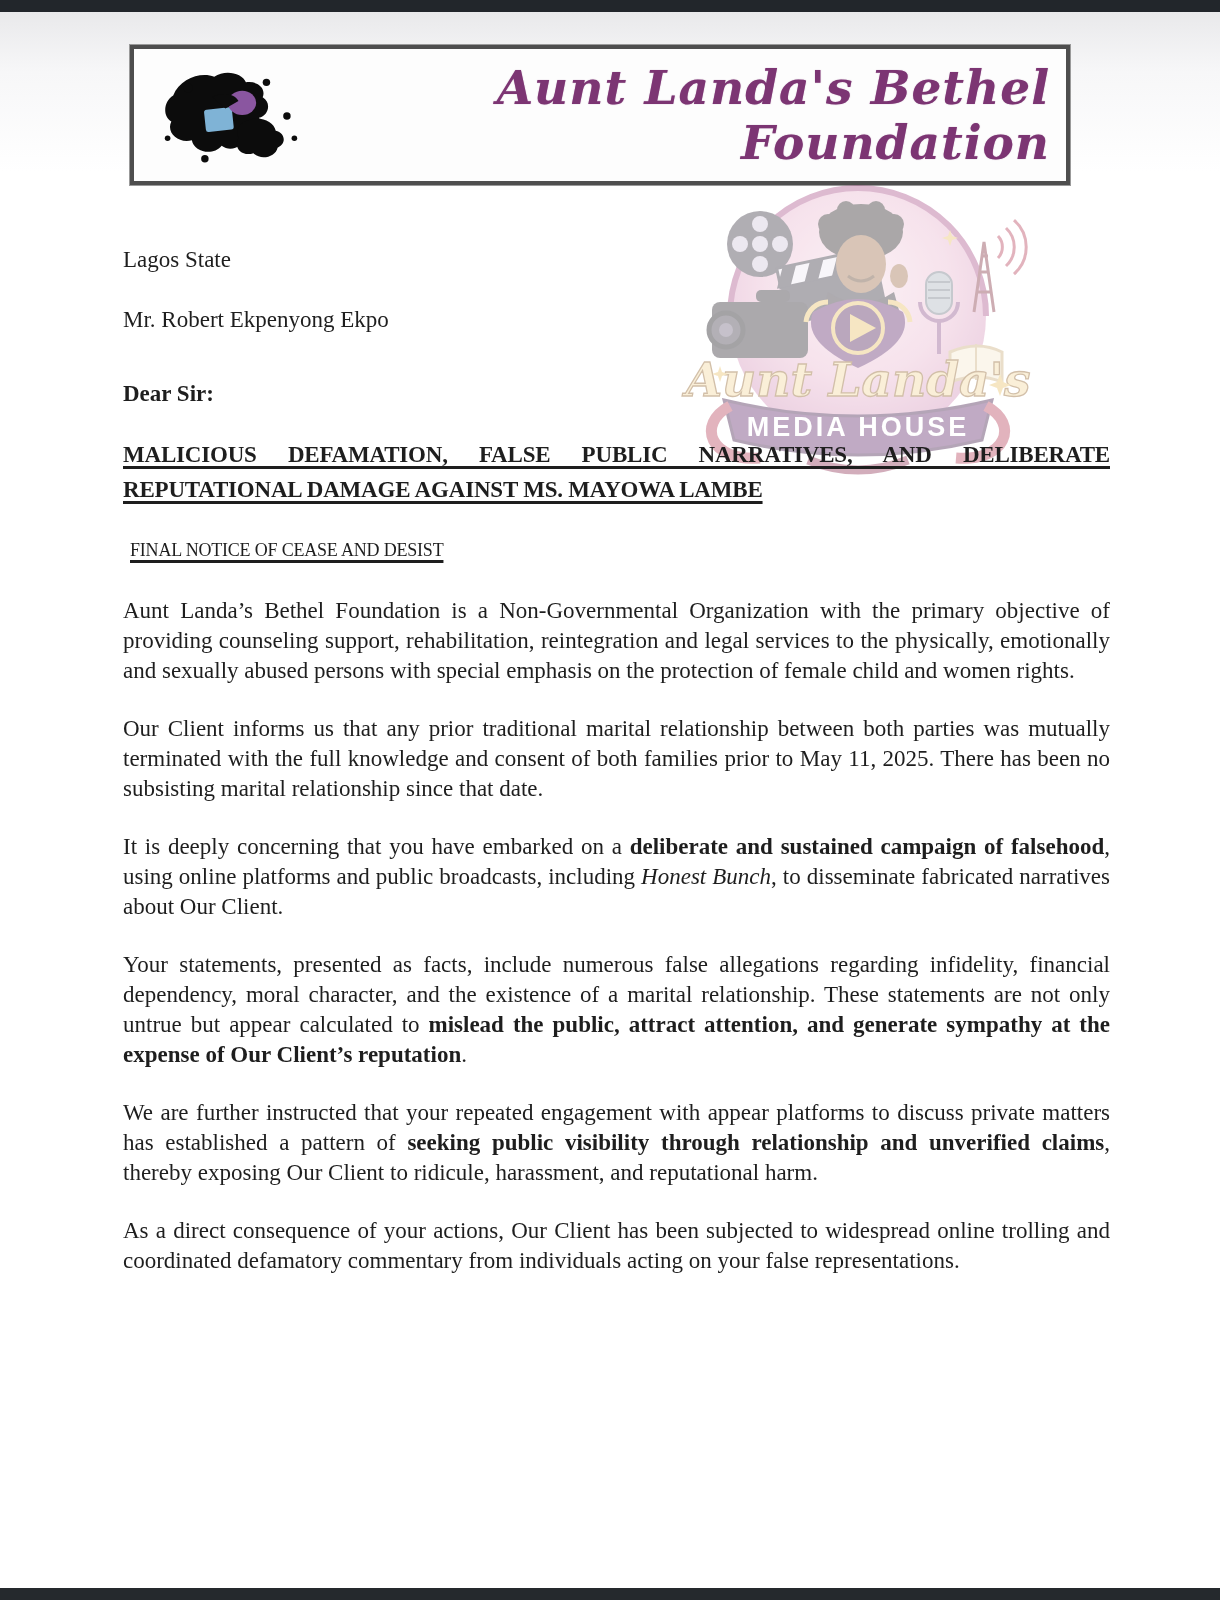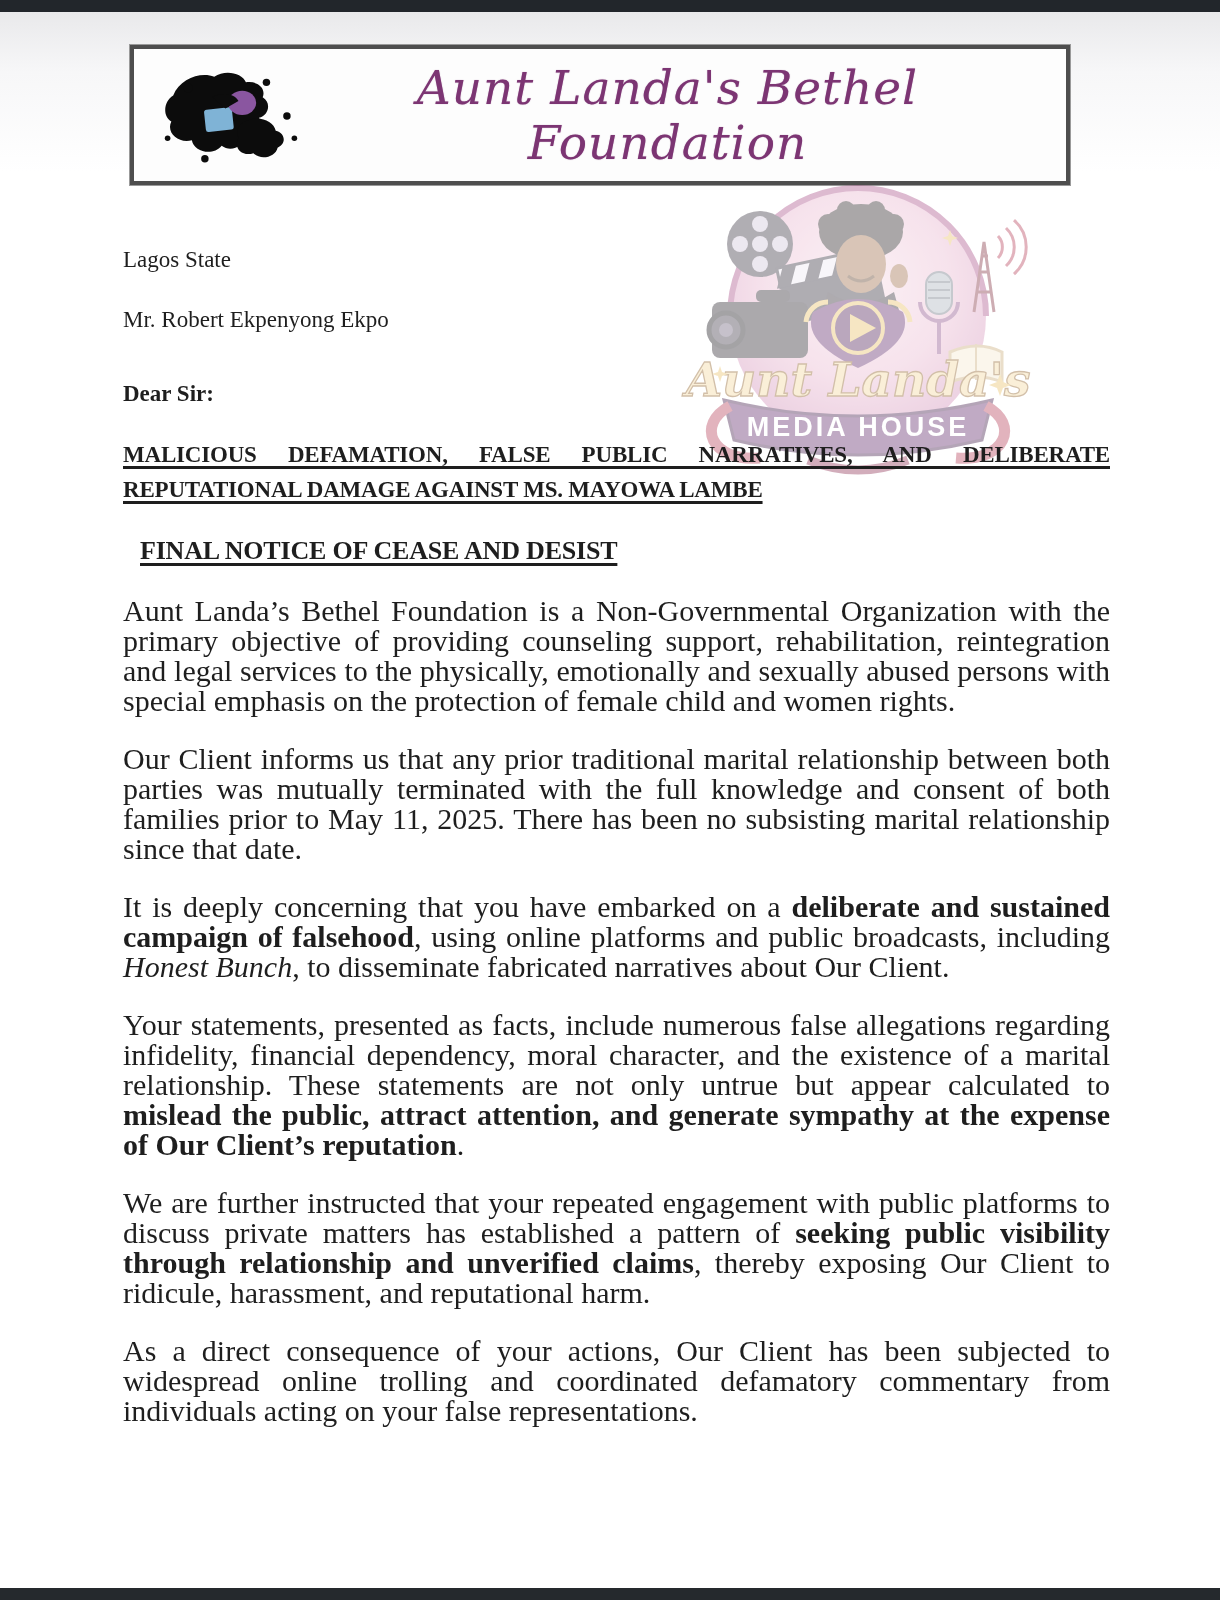--- a/index.html
+++ b/index.html
@@ -8,41 +8,41 @@
   .bar{position:absolute;left:0;width:1220px;background:#22262b;z-index:30;}
   .bar.top{top:0;height:12px;}
   .bar.bottom{bottom:0;height:12px;background:#25292d;}
   .page{position:absolute;inset:12px 0 12px 0;
         background:linear-gradient(180deg,#e9e9eb 0px,#f7f7f8 60px,#ffffff 160px,#ffffff 100%);}
   
   .letterhead{position:absolute;left:130px;top:33px;width:932px;height:132px;
               background:#fdfdfd;border:4px solid #4e4e4e;box-shadow:0 0 0 1px #9a9a9a;
               display:flex;align-items:center;}
   .map-logo{margin-left:22px;flex:0 0 auto;}
-  .letterhead-title{flex:1;text-align:center;font-family:"DejaVu Serif",serif;
-                    font-style:italic;font-weight:400;font-size:47px;color:#7c3573;
-                    letter-spacing:1px;padding-right:37px;
+  .letterhead-title{flex:1;text-align:right;font-family:"DejaVu Serif",serif;
+                    font-style:italic;font-weight:700;font-size:47px;color:#7c3573;
+                    letter-spacing:1px;padding-right:16px;
                     text-shadow:0 0 1px rgba(124,53,115,.55);}
   
   .watermark{position:absolute;left:668px;top:172px;width:380px;height:300px;
              opacity:.38;z-index:1;filter:blur(.4px);pointer-events:none;}
   
   .content{position:absolute;left:123px;top:165px;width:987px;z-index:5;}
   .line{margin:0;font-size:23px;line-height:30px;}
   .date-line{margin-top:39px;}
   .name-line{margin-top:30px;}
   .loc-line{margin-top:68px;}
   .sal-line{margin-top:44px;font-weight:700;}
   .subject{margin:28px 0 16px 0;font-size:23px;line-height:35px;font-weight:700;
            text-align:justify;letter-spacing:-0.2px;
            text-decoration:underline;text-decoration-thickness:2.5px;text-underline-offset:4px;}
-  .notice{margin:26px 0 0 17px;font-size:26px;line-height:35px;font-weight:700;
+  .notice{margin:26px 0 0 7px;font-size:18px;line-height:35px;font-weight:400;
           letter-spacing:-0.2px;
           text-decoration:underline;text-decoration-thickness:2.5px;text-underline-offset:4px;}
-  .para{margin:28px 0 0 0;font-size:30px;line-height:30px;text-align:justify;}
+  .para{margin:28px 0 0 0;font-size:23px;line-height:30px;text-align:justify;}
   .seg-bold{font-weight:700;}
   .seg-italic{font-style:italic;}
   .wm-script{font-family:"DejaVu Serif",serif;font-style:italic;font-weight:700;}
   .wm-banner{font-family:"Liberation Sans",sans-serif;font-weight:700;}
 </style>
 </head>
 <body>
 
 <div class="bar top"></div>
 
@@ -158,18 +158,18 @@
     <p class="line name-line">Mr. Robert Ekpenyong Ekpo</p>
     <p class="line sal-line">Dear Sir:</p>
 
     <h1 class="subject">MALICIOUS DEFAMATION, FALSE PUBLIC NARRATIVES, AND DELIBERATE REPUTATIONAL DAMAGE AGAINST MS. MAYOWA LAMBE</h1>
     <h2 class="notice">FINAL NOTICE OF CEASE AND DESIST</h2>
 
     <p class="para"><span class="seg-normal">Aunt Landa’s Bethel Foundation is a Non-Governmental Organization with the primary objective of providing counseling support, rehabilitation, reintegration and legal services to the physically, emotionally and sexually abused persons with special emphasis on the protection of female child and women rights.</span></p>
     <p class="para"><span class="seg-normal">Our Client informs us that any prior traditional marital relationship between both parties was mutually terminated with the full knowledge and consent of both families prior to May 11, 2025. There has been no subsisting marital relationship since that date.</span></p>
     <p class="para"><span class="seg-normal">It is deeply concerning that you have embarked on a </span><span class="seg-bold">deliberate and sustained campaign of falsehood</span><span class="seg-normal">, using online platforms and public broadcasts, including </span><span class="seg-italic">Honest Bunch</span><span class="seg-normal">, to disseminate fabricated narratives about Our Client.</span></p>
     <p class="para"><span class="seg-normal">Your statements, presented as facts, include numerous false allegations regarding infidelity, financial dependency, moral character, and the existence of a marital relationship. These statements are not only untrue but appear calculated to </span><span class="seg-bold">mislead the public, attract attention, and generate sympathy at the expense of Our Client’s reputation</span><span class="seg-normal">.</span></p>
-    <p class="para"><span class="seg-normal">We are further instructed that your repeated engagement with public platforms to discuss private matters has established a pattern of </span><span class="seg-bold">seeking public visibility through relationship and unverified claims</span><span class="seg-normal">, thereby exposing Our Client to ridicule, harassment, and reputational harm.</span></p>
+    <p class="para"><span class="seg-normal">We are further instructed that your repeated engagement with appear platforms to discuss private matters has established a pattern of </span><span class="seg-bold">seeking public visibility through relationship and unverified claims</span><span class="seg-normal">, thereby exposing Our Client to ridicule, harassment, and reputational harm.</span></p>
     <p class="para"><span class="seg-normal">As a direct consequence of your actions, Our Client has been subjected to widespread online trolling and coordinated defamatory commentary from individuals acting on your false representations.</span></p>
   </div>
 </div>
 
 <div class="bar bottom"></div>
 
 </body></html>

